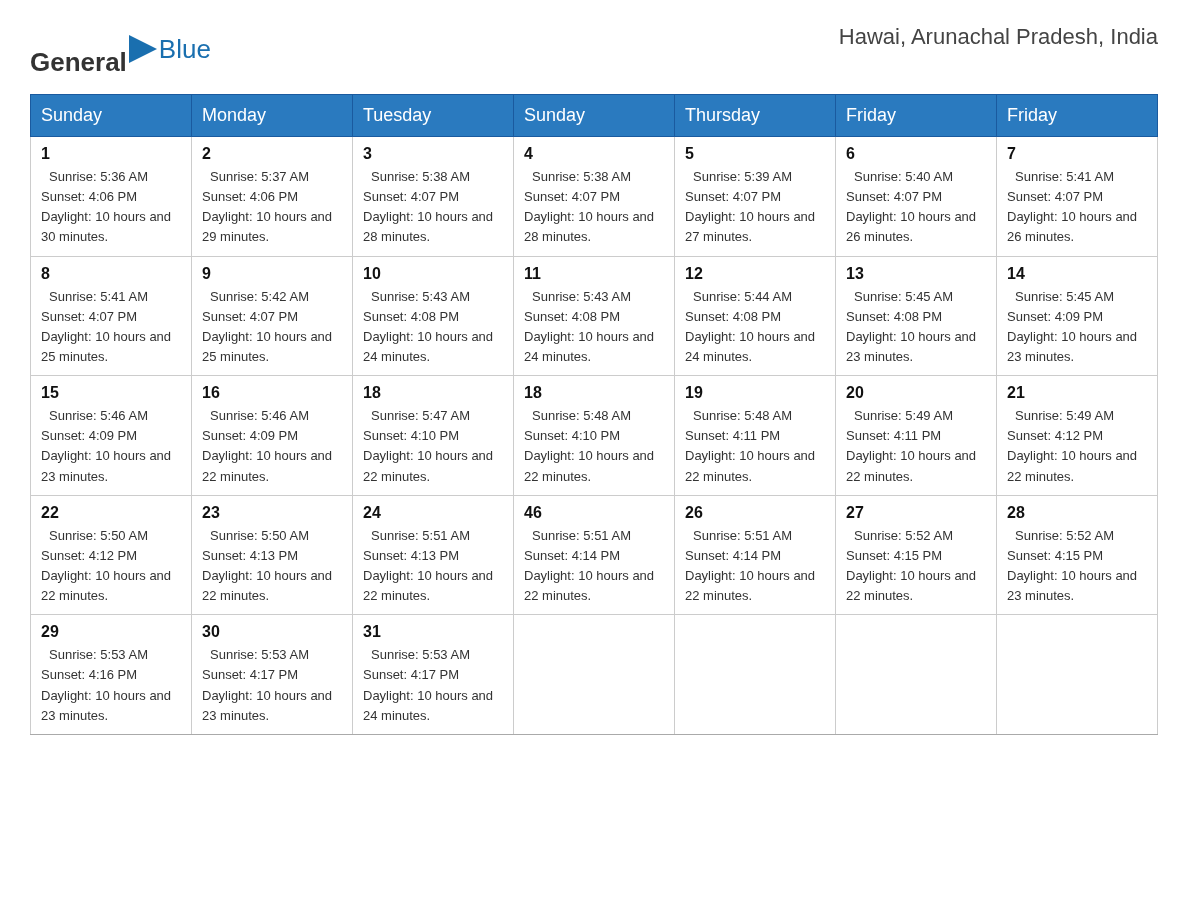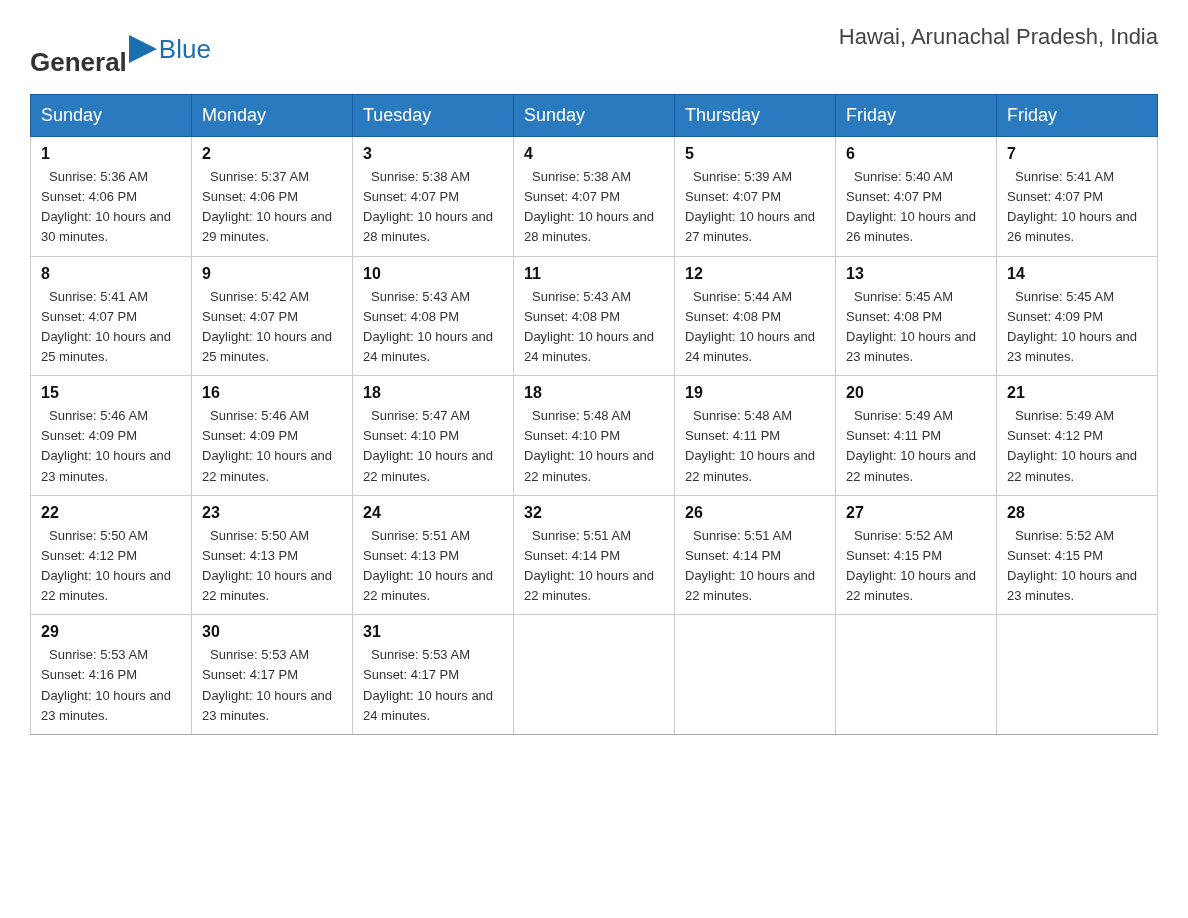--- a/index.html
+++ b/index.html
@@ -177,21 +177,21 @@
         <td><span class="day-number">21</span>
 <span class="day-info">Sunrise: 5:49 AM<br>Sunset: 4:12 PM<br>Daylight: 10 hours and 22 minutes.</span></td>
       </tr>
       <tr>
         <td><span class="day-number">22</span>
 <span class="day-info">Sunrise: 5:50 AM<br>Sunset: 4:12 PM<br>Daylight: 10 hours and 22 minutes.</span></td>
         <td><span class="day-number">23</span>
 <span class="day-info">Sunrise: 5:50 AM<br>Sunset: 4:13 PM<br>Daylight: 10 hours and 22 minutes.</span></td>
         <td><span class="day-number">24</span>
 <span class="day-info">Sunrise: 5:51 AM<br>Sunset: 4:13 PM<br>Daylight: 10 hours and 22 minutes.</span></td>
-        <td><span class="day-number">32</span>
+        <td><span class="day-number">46</span>
 <span class="day-info">Sunrise: 5:51 AM<br>Sunset: 4:14 PM<br>Daylight: 10 hours and 22 minutes.</span></td>
         <td><span class="day-number">26</span>
 <span class="day-info">Sunrise: 5:51 AM<br>Sunset: 4:14 PM<br>Daylight: 10 hours and 22 minutes.</span></td>
         <td><span class="day-number">27</span>
 <span class="day-info">Sunrise: 5:52 AM<br>Sunset: 4:15 PM<br>Daylight: 10 hours and 22 minutes.</span></td>
         <td><span class="day-number">28</span>
 <span class="day-info">Sunrise: 5:52 AM<br>Sunset: 4:15 PM<br>Daylight: 10 hours and 23 minutes.</span></td>
       </tr>
       <tr>
         <td><span class="day-number">29</span>

